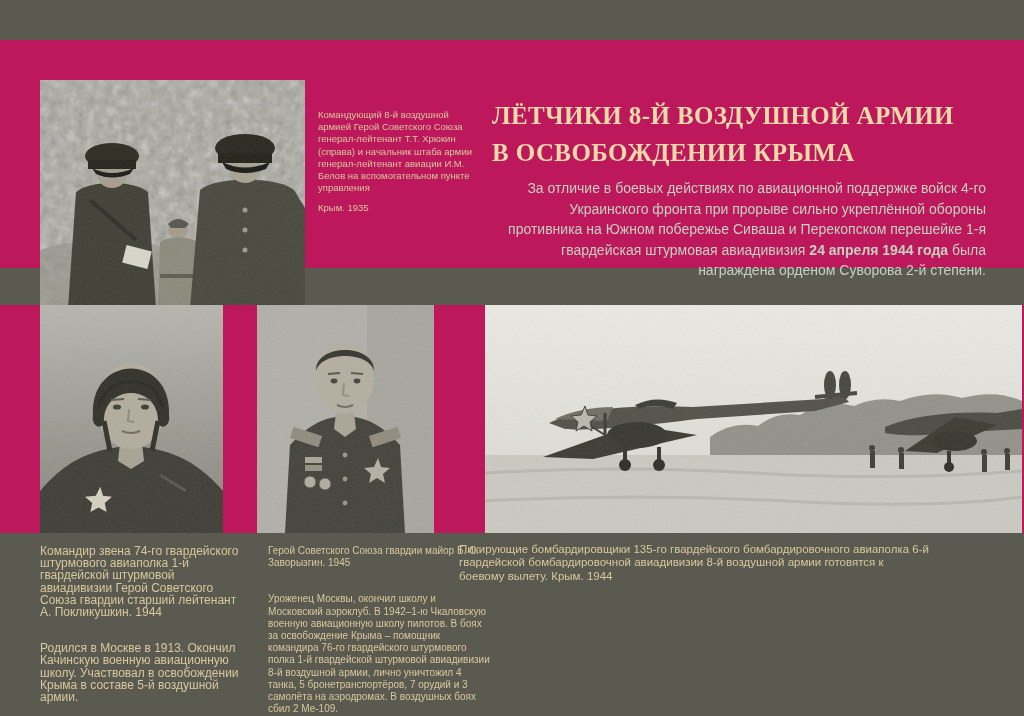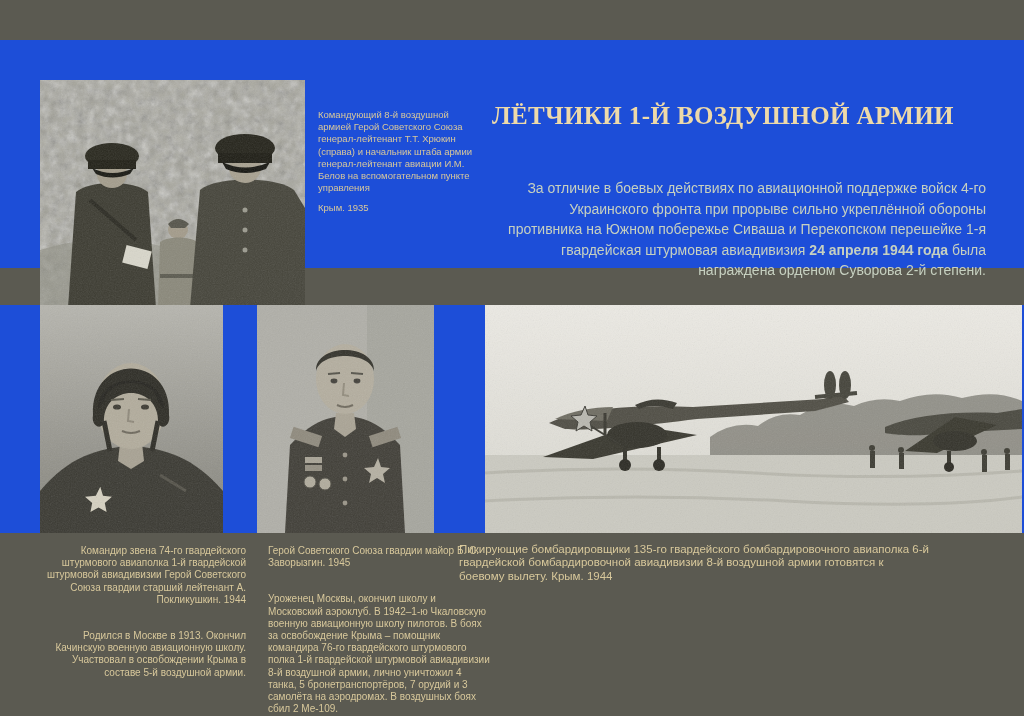--- a/index.html
+++ b/index.html
@@ -2,21 +2,21 @@
 <html><head>
 <meta charset="utf-8">
 <style>
   html,body{margin:0;padding:0;}
   body{
     width:1024px;height:716px;position:relative;overflow:hidden;
     background:#5b5a51;
     font-family:"Liberation Sans",sans-serif;
   }
   .abs{position:absolute;}
-  .teal-panel{background:#1d4ed8;}
+  .teal-panel{background:#be185d;}
   #panel-top{left:0;top:40px;width:1024px;height:228px;}
   #panel-mid{left:0;top:305px;width:1024px;height:228px;}
   .photo{position:absolute;overflow:hidden;background:#9a998f;}
   .photo svg{display:block;}
   #photo-a{left:40px;top:40px;width:265px;height:228px;}
   #photo-b{left:40px;top:305px;width:183px;height:228px;}
   #photo-c{left:257px;top:305px;width:177px;height:228px;}
   #photo-d{left:485px;top:305px;width:537px;height:228px;}
   p{margin:0;}
   .cap-a{left:318px;top:69px;width:166px;color:#d8c89b;font-size:9.5px;line-height:12.2px;}
@@ -25,21 +25,21 @@
     left:492px;top:57px;width:525px;
     font-family:"Liberation Serif","DejaVu Serif",serif;
     font-weight:bold;color:#eedaa9;
     font-size:25px;line-height:37px;letter-spacing:.4px;
   }
   .title span{display:block;}
   .lead{left:492px;top:138px;width:494px;color:#c6d0c0;font-size:14px;line-height:20.5px;text-align:right;}
   .lead b{font-weight:bold;}
   .cap{color:#d8c89b;}
   .cap p + p{margin-top:24px;}
-  #cap-1{left:40px;top:545px;width:206px;font-size:10px;line-height:12.2px;text-align:right;}
+  #cap-1{left:40px;top:545px;width:206px;font-size:12px;line-height:12.2px;}
   #cap-2{left:268px;top:545px;width:222px;font-size:10px;line-height:12.2px;}
   #cap-3{left:459px;top:543px;width:472px;font-size:11.5px;line-height:13.4px;}
 </style>
 </head>
 <body>
 
 <svg width="0" height="0" style="position:absolute" aria-hidden="true">
   <defs>
     <filter id="grain" x="0%" y="0%" width="100%" height="100%">
       <feTurbulence type="fractalNoise" baseFrequency="0.85" numOctaves="2" stitchTiles="stitch"></feTurbulence>
@@ -95,21 +95,22 @@
       <rect width="265" height="228" filter="url(#grain)" opacity="0.16"></rect>
     </svg>
   </div>
 
   <div class="abs cap-a">
     <p>Командующий 8-й воздушной армией Герой Советского Союза генерал-лейтенант Т.Т. Хрюкин (справа) и начальник штаба армии генерал-лейтенант авиации И.М. Белов на вспомогательном пункте управления</p>
     <p class="date">Крым. 1935</p>
   </div>
 
   <h1 class="abs title" style="margin:0">
-    <span>ЛЁТЧИКИ 1-Й ВОЗДУШНОЙ АРМИИ</span>
+    <span>ЛЁТЧИКИ 8-Й ВОЗДУШНОЙ АРМИИ</span>
+    <span>В ОСВОБОЖДЕНИИ КРЫМА</span>
   </h1>
 
   <p class="abs lead"><span>За отличие в боевых действиях по авиационной поддержке войск 4-го Украинского фронта при прорыве сильно укреплённой обороны противника на Южном побережье Сиваша и Перекопском перешейке 1-я гвардейская штурмовая авиадивизия </span><b>24 апреля 1944 года</b><span> была награждена орденом Суворова 2-й степени.</span></p>
 </div>
 
 <div class="abs teal-panel" id="panel-mid">
 
   <div class="photo" id="photo-b" style="left:40px;top:0;">
     <svg width="183" height="228" viewBox="0 0 183 228">
       <rect width="183" height="228" fill="url(#bgB)"></rect>

